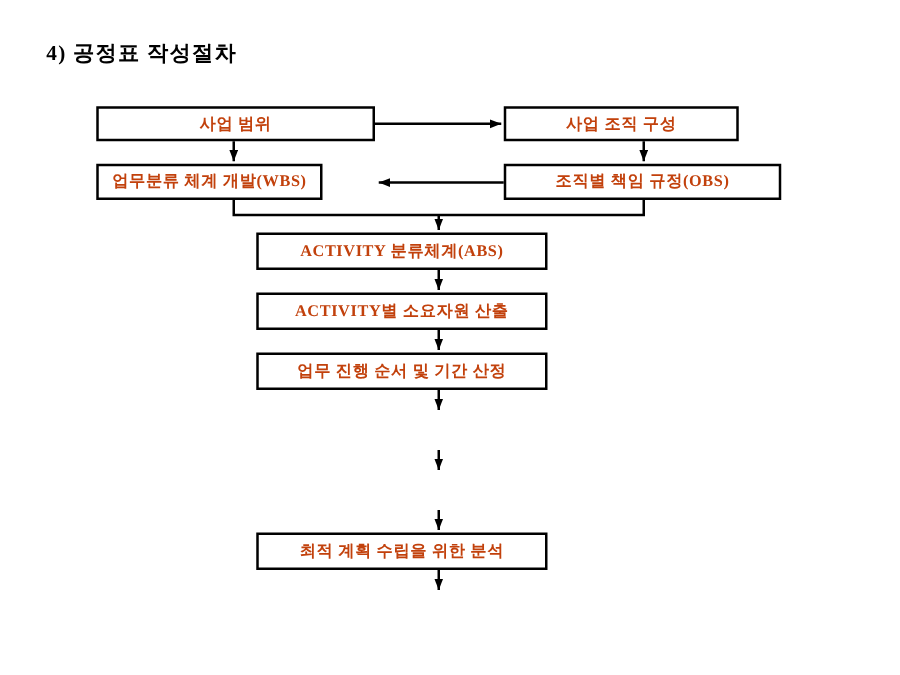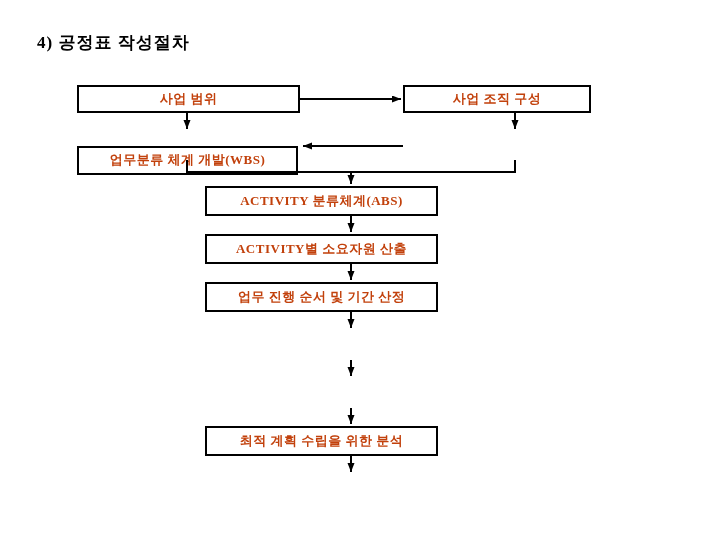--- a/index.html
+++ b/index.html
@@ -14,38 +14,39 @@
   }
   .box{
     position:absolute;box-sizing:border-box;
     border:2px solid #000;background:#fff;
     display:flex;align-items:center;justify-content:center;
     font-weight:bold;font-size:13px;color:#c2410c;text-align:center;
     letter-spacing:0.5px;line-height:1.1;padding:0 4px;white-space:nowrap;
   }
   .box-topleft  {left:77px; top:85px; width:223px;height:28px;}
   .box-topright {left:403px;top:85px; width:188px;height:28px;}
-  .box-wbs      {left:77px; top:131px;width:221px;height:29px;margin-top:15px;}
+  .box-wbs      {left:77px; top:131px;width:181px;height:29px;}
   .box-obs      {left:403px;top:131px;width:222px;height:29px;}
   .step{left:205px;width:233px;height:30px;}
   .arrows{position:absolute;left:0;top:0;width:720px;height:540px;pointer-events:none;}
   .arrows line, .arrows path{stroke:#000;stroke-width:2;fill:none;}
   .arrows .head{fill:#000;stroke:none;}
 </style>
 </head>
 <body>
 
 <div class="slide">
 
   <div class="title">4) 공정표 작성절차</div>
 
   <div class="box box-topleft">사업 범위</div>
   <div class="box box-topright">사업 조직 구성</div>
 
   <div class="box box-wbs">업무분류 체계 개발(WBS)</div>
+  <div class="box box-obs">조직별 책임 규정(OBS)</div>
 
   <div class="box step" style="top:186px">ACTIVITY 분류체계(ABS)</div>
   <div class="box step" style="top:234px">ACTIVITY별 소요자원 산출</div>
   <div class="box step" style="top:282px">업무 진행 순서 및 기간 산정</div>
   <div class="box step" style="top:426px">최적 계획 수립을 위한 분석</div>
 
   <svg class="arrows" viewBox="0 0 720 540" xmlns="http://www.w3.org/2000/svg">
     <defs>
       <marker id="ah" markerUnits="userSpaceOnUse" markerWidth="10" markerHeight="8" refX="9" refY="3.5" orient="auto">
         <path class="head" d="M0,0 L9,3.5 L0,7 Z"></path>

